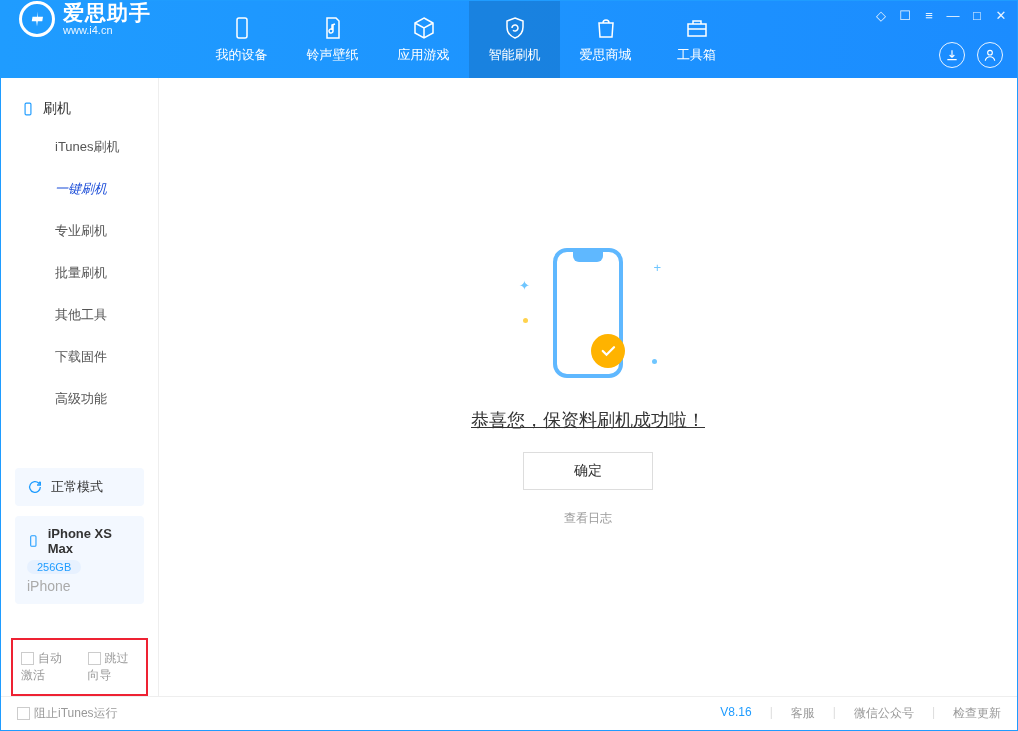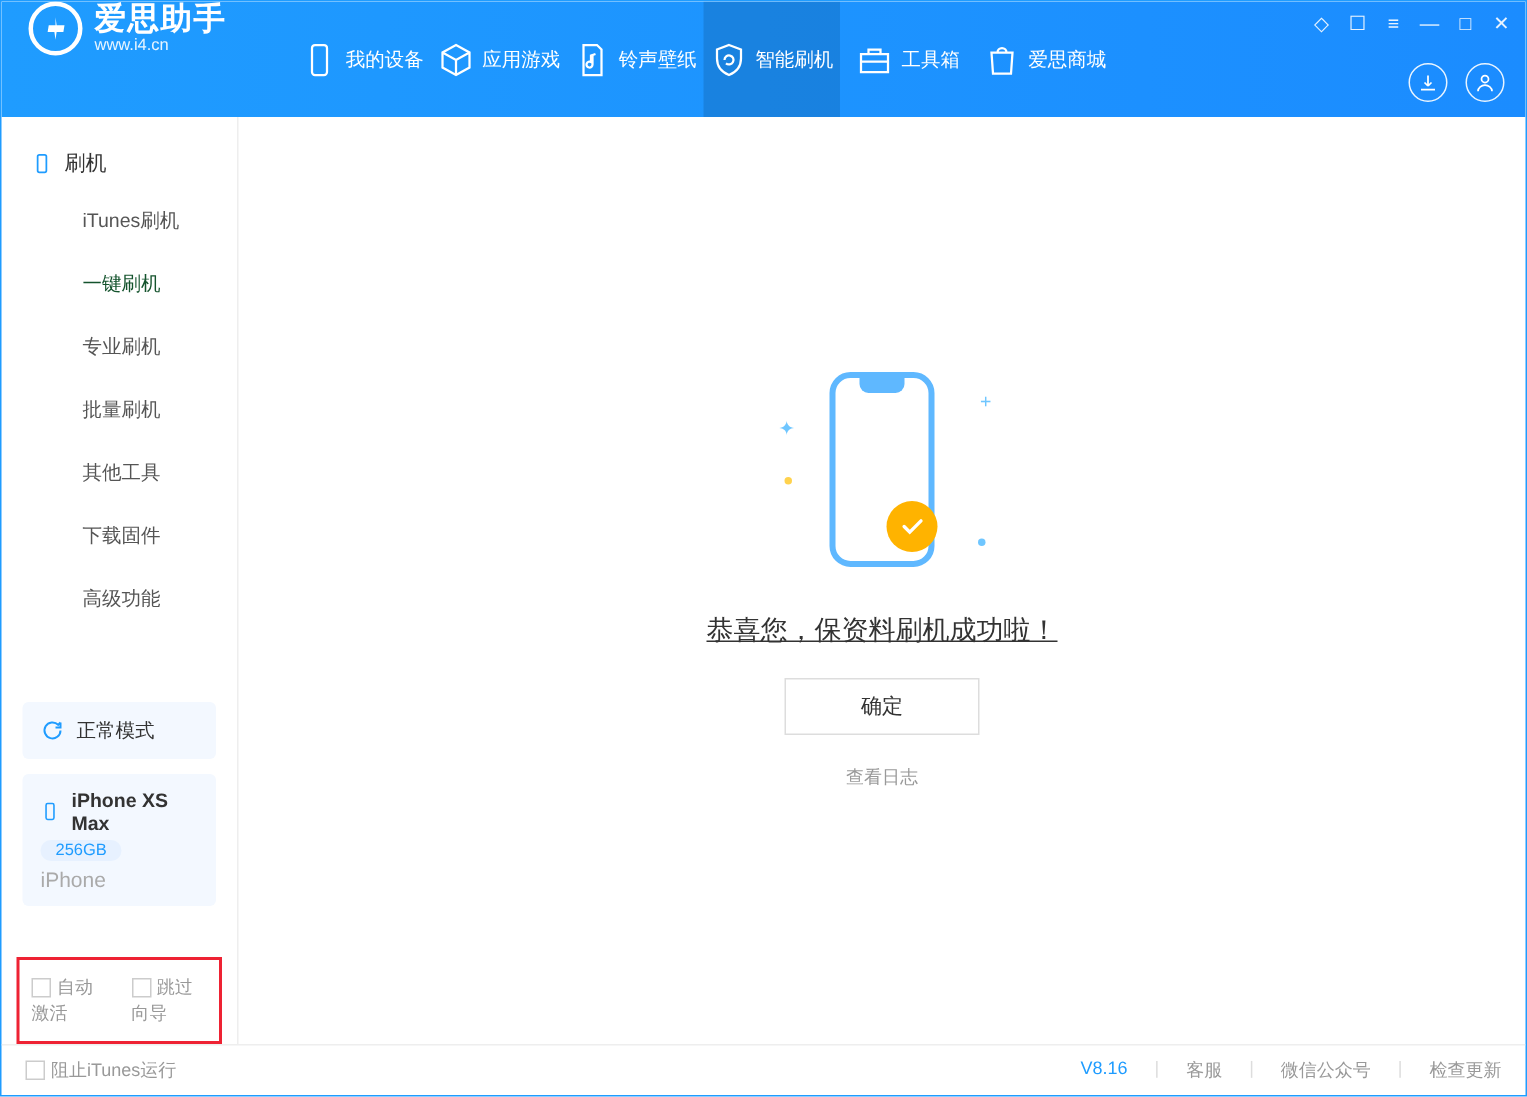--- a/index.html
+++ b/index.html
@@ -7,35 +7,35 @@
 
 
 .header { height: 77px; background: linear-gradient(to right, #1f9cff, #1b8cff); display: flex; align-items: stretch; color: #fff; position: relative; }
 .logo-section { display: flex; align-items: flex-start; padding-left: 18px; width: 195px; }
 .logo-circle { width: 36px; height: 36px; border: 3px solid #fff; border-radius: 50%; display: flex; align-items: center; justify-content: center; margin-right: 8px; }
 .logo-text { display: flex; flex-direction: column; line-height: 1.1; }
 .logo-main { font-size: 21px; font-weight: bold; letter-spacing: 1px; }
 .logo-sub { font-size: 11px; opacity: .9; }
 
 .nav-tabs { display: flex; height: 100%; }
-.nav-tab { width: 91px; display: flex; flex-direction: row; align-items: center; justify-content: center; cursor: pointer; font-size: 13px; gap: 6px; }
+.nav-tab { width: 91px; display: flex; flex-direction: column; align-items: center; justify-content: center; cursor: pointer; font-size: 13px; gap: 6px; }
 .nav-tab.active { background: rgba(0,0,0,.12); }
 .nav-tab svg, .nav-tab .nav-icon { width: 24px; height: 24px; }
 
 .header-right { position: absolute; right: 8px; top: 6px; display: flex; gap: 8px; align-items: center; }
 .header-right span { width: 16px; height: 16px; display: flex; align-items: center; justify-content: center; cursor: pointer; font-size: 13px; opacity: .9; }
 .header-circles { position: absolute; right: 14px; bottom: 10px; display: flex; gap: 12px; }
 .hc { width: 26px; height: 26px; border: 1.5px solid rgba(255,255,255,.9); border-radius: 50%; display: flex; align-items: center; justify-content: center; cursor: pointer; }
 
 
 .body { display: flex; height: 618px; }
 .sidebar { width: 158px; border-right: 1px solid #eee; padding-top: 14px; position: relative; }
 .side-section-hdr { display: flex; align-items: center; gap: 8px; padding: 8px 20px; font-size: 14px; color: #333; }
 .side-item { padding: 12px 20px 12px 54px; font-size: 13px; color: #555; cursor: pointer; }
-.side-item.active { color: #14532d; }
+.side-item.active { color: #1d4ed8; font-style: italic; }
 
 .device-box { margin: 10px 14px; background: #f3f8ff; border-radius: 4px; padding: 10px 12px; font-size: 13px; color: #333; display: flex; align-items: center; gap: 8px; }
 .device-box2 { margin: 0 14px 10px; background: #f3f8ff; border-radius: 4px; padding: 10px 12px; font-size: 13px; color: #333; }
 .dev-name { font-weight: bold; }
 .cap-badge { display: inline-block; background: #e7f1ff; color: #1f9cff; border-radius: 10px; padding: 1px 10px; font-size: 11px; margin-top: 4px; }
 .dev-sub { color: #aaa; font-size: 14px; margin-top: 4px; }
 
 .hl-box { position: absolute; bottom: 0; left: 10px; right: 10px; border: 2px solid #e23; padding: 10px 8px; display: flex; gap: 16px; font-size: 12px; color: #999; }
 .chk { width: 13px; height: 13px; border: 1px solid #ccc; display: inline-block; vertical-align: middle; margin-right: 4px; }
 
@@ -76,48 +76,48 @@
 
   <div class="nav-tabs">
     <div class="nav-tab">
       <svg class="nav-icon" viewBox="0 0 24 24">
           <rect x="7" y="2" width="10" height="20" rx="2" fill="none" stroke="#fff" stroke-width="1.5"></rect>
         </svg>
       <span>我的设备</span>
     </div>
     <div class="nav-tab">
       <svg class="nav-icon" viewBox="0 0 24 24">
+          <path fill="none" stroke="#fff" stroke-width="1.5" d="M6 2h9l3 3v17H6z M12 8v7a2 2 0 1 1-1-1.7V9l3-1"></path>
+        </svg>
+      <span>铃声壁纸</span>
+    </div>
+    <div class="nav-tab">
+      <svg class="nav-icon" viewBox="0 0 24 24">
           <path fill="none" stroke="#fff" stroke-width="1.5" d="M12 2l9 5v10l-9 5-9-5V7z M3 7l9 5 9-5 M12 12v10"></path>
         </svg>
       <span>应用游戏</span>
-    </div>
-    <div class="nav-tab">
-      <svg class="nav-icon" viewBox="0 0 24 24">
-          <path fill="none" stroke="#fff" stroke-width="1.5" d="M6 2h9l3 3v17H6z M12 8v7a2 2 0 1 1-1-1.7V9l3-1"></path>
-        </svg>
-      <span>铃声壁纸</span>
     </div>
     <div class="nav-tab active">
       <svg class="nav-icon" viewBox="0 0 24 24">
           <path fill="none" stroke="#fff" stroke-width="1.5" d="M12 2l8 3v6c0 5-3 9-8 11-5-2-8-6-8-11V5z"></path>
           <path fill="none" stroke="#fff" stroke-width="1.5" d="M9 12a3 3 0 1 1 1 2.2"></path>
         </svg>
       <span>智能刷机</span>
     </div>
     <div class="nav-tab">
       <svg class="nav-icon" viewBox="0 0 24 24">
+          <path fill="none" stroke="#fff" stroke-width="1.5" d="M5 7h14l-1 14H6z M9 7a3 3 0 0 1 6 0"></path>
+        </svg>
+      <span>爱思商城</span>
+    </div>
+    <div class="nav-tab">
+      <svg class="nav-icon" viewBox="0 0 24 24">
           <path fill="none" stroke="#fff" stroke-width="1.5" d="M3 8h18v12H3z M8 8V5h8v3 M3 13h18"></path>
         </svg>
       <span>工具箱</span>
-    </div>
-    <div class="nav-tab">
-      <svg class="nav-icon" viewBox="0 0 24 24">
-          <path fill="none" stroke="#fff" stroke-width="1.5" d="M5 7h14l-1 14H6z M9 7a3 3 0 0 1 6 0"></path>
-        </svg>
-      <span>爱思商城</span>
     </div>
   </div>
 
   <div class="header-right">
     <span>◇</span>
     <span>☐</span>
     <span>≡</span>
     <span>—</span>
     <span>□</span>
     <span>✕</span>

